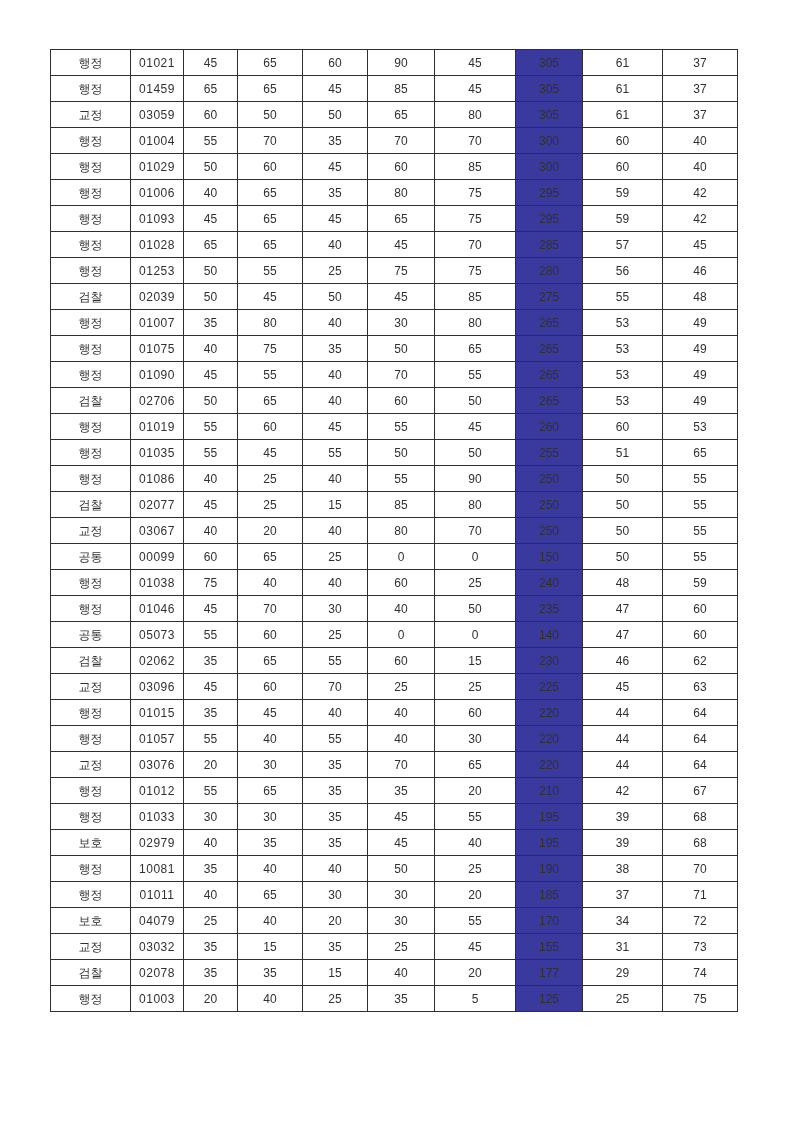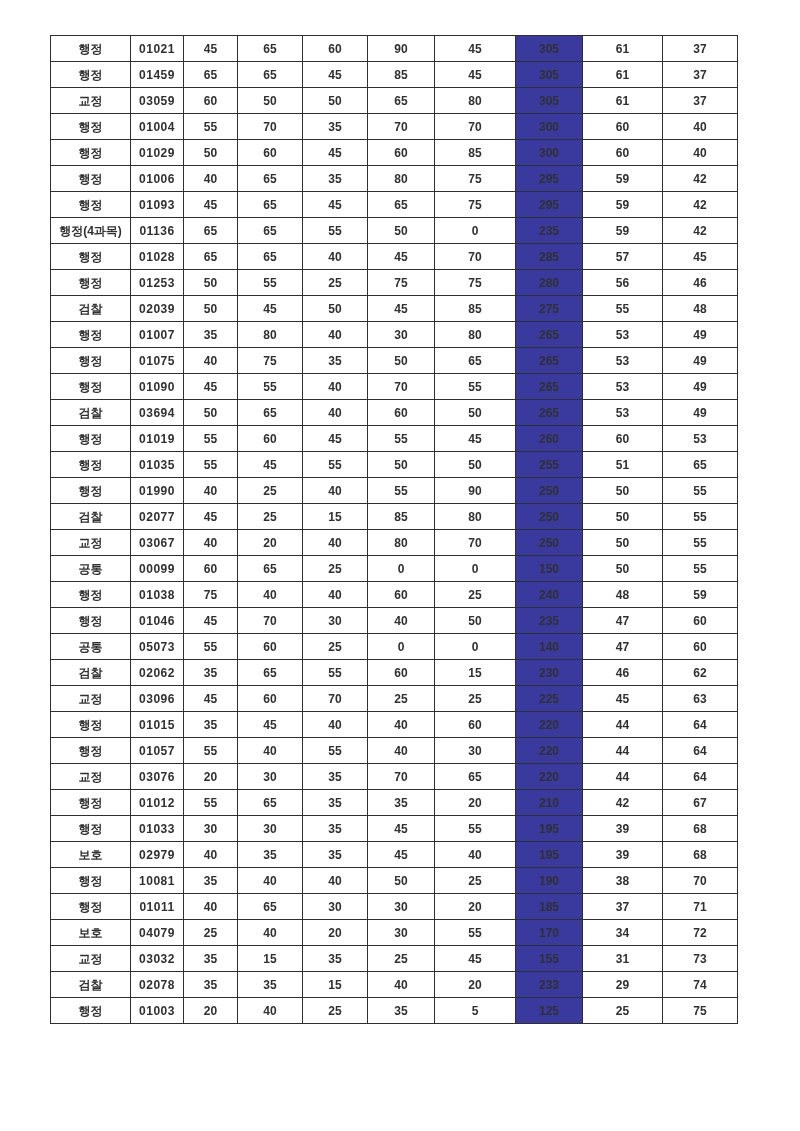--- a/index.html
+++ b/index.html
@@ -19,25 +19,24 @@
   .page {
     position: relative;
     width: 800px;
     height: 1131px;
     background: var(--page-bg);
     overflow: hidden;
   }
   table.score-table {
     position: absolute;
     left: 50px;
-    top: 35px;
+    top: 49px;
     width: 687px;
     border-collapse: collapse;
     table-layout: fixed;
-    font-weight: bold;
   }
   table.score-table td {
     border: 1px solid var(--grid);
     height: 26px;
     text-align: center;
     vertical-align: middle;
     color: var(--text);
     font-size: 12px;
     line-height: 1;
     overflow: hidden;
@@ -151,32 +150,20 @@
           <td class="c-score1">45</td>
           <td class="c-score2">65</td>
           <td class="c-score3">45</td>
           <td class="c-score4">65</td>
           <td class="c-score5">75</td>
           <td class="c-total">295</td>
           <td class="c-average">59</td>
           <td class="c-rank">42</td>
         </tr>
         <tr>
-          <td class="c-category">행정(4과목)</td>
-          <td class="c-exam_no">01136</td>
-          <td class="c-score1">65</td>
-          <td class="c-score2">65</td>
-          <td class="c-score3">55</td>
-          <td class="c-score4">50</td>
-          <td class="c-score5">0</td>
-          <td class="c-total">235</td>
-          <td class="c-average">59</td>
-          <td class="c-rank">42</td>
-        </tr>
-        <tr>
           <td class="c-category">행정</td>
           <td class="c-exam_no">01028</td>
           <td class="c-score1">65</td>
           <td class="c-score2">65</td>
           <td class="c-score3">40</td>
           <td class="c-score4">45</td>
           <td class="c-score5">70</td>
           <td class="c-total">285</td>
           <td class="c-average">57</td>
           <td class="c-rank">45</td>
@@ -236,21 +223,21 @@
           <td class="c-score2">55</td>
           <td class="c-score3">40</td>
           <td class="c-score4">70</td>
           <td class="c-score5">55</td>
           <td class="c-total">265</td>
           <td class="c-average">53</td>
           <td class="c-rank">49</td>
         </tr>
         <tr>
           <td class="c-category">검찰</td>
-          <td class="c-exam_no">03694</td>
+          <td class="c-exam_no">02706</td>
           <td class="c-score1">50</td>
           <td class="c-score2">65</td>
           <td class="c-score3">40</td>
           <td class="c-score4">60</td>
           <td class="c-score5">50</td>
           <td class="c-total">265</td>
           <td class="c-average">53</td>
           <td class="c-rank">49</td>
         </tr>
         <tr>
@@ -272,21 +259,21 @@
           <td class="c-score2">45</td>
           <td class="c-score3">55</td>
           <td class="c-score4">50</td>
           <td class="c-score5">50</td>
           <td class="c-total">255</td>
           <td class="c-average">51</td>
           <td class="c-rank">65</td>
         </tr>
         <tr>
           <td class="c-category">행정</td>
-          <td class="c-exam_no">01990</td>
+          <td class="c-exam_no">01086</td>
           <td class="c-score1">40</td>
           <td class="c-score2">25</td>
           <td class="c-score3">40</td>
           <td class="c-score4">55</td>
           <td class="c-score5">90</td>
           <td class="c-total">250</td>
           <td class="c-average">50</td>
           <td class="c-rank">55</td>
         </tr>
         <tr>
@@ -506,21 +493,21 @@
           <td class="c-rank">73</td>
         </tr>
         <tr>
           <td class="c-category">검찰</td>
           <td class="c-exam_no">02078</td>
           <td class="c-score1">35</td>
           <td class="c-score2">35</td>
           <td class="c-score3">15</td>
           <td class="c-score4">40</td>
           <td class="c-score5">20</td>
-          <td class="c-total">233</td>
+          <td class="c-total">177</td>
           <td class="c-average">29</td>
           <td class="c-rank">74</td>
         </tr>
         <tr>
           <td class="c-category">행정</td>
           <td class="c-exam_no">01003</td>
           <td class="c-score1">20</td>
           <td class="c-score2">40</td>
           <td class="c-score3">25</td>
           <td class="c-score4">35</td>

